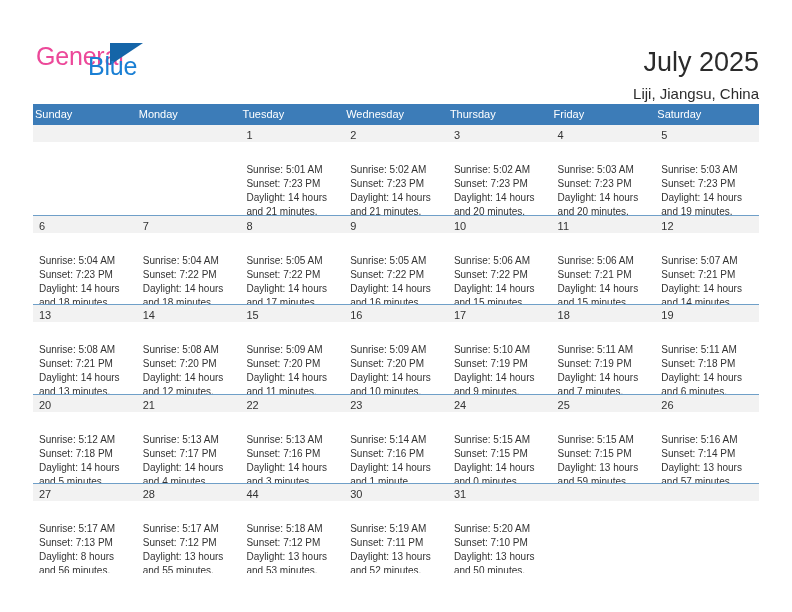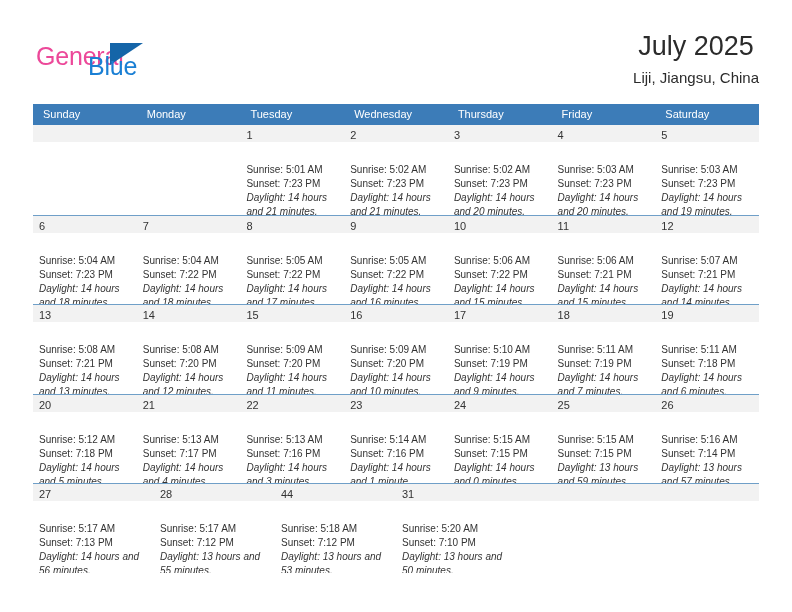--- a/index.html
+++ b/index.html
@@ -60,22 +60,22 @@
     top: 13px;
     width: 0;
     height: 0;
     border-left: 33px solid #1565a8;
     border-bottom: 22px solid transparent;
   }
 
   .title-block {
     position: absolute;
     right: 0;
-    top: 0;
-    text-align: center;
+    top: 16px;
+    text-align: right;
   }
   .cal-title {
     font-size: 27px;
     color: #2b2b2b;
     line-height: 32px;
     font-weight: normal;
     margin: 0;
   }
   .cal-location {
     font-size: 15px;
@@ -94,21 +94,21 @@
   .weekday-row {
     display: flex;
     background: #3c7cb8;
     height: 21px;
   }
   .weekday {
     flex: 1 1 0;
     color: #ffffff;
     font-size: 11px;
     line-height: 21px;
-    padding-left: 10px;
+    padding-left: 2px;
     box-sizing: border-box;
     white-space: nowrap;
     overflow: hidden;
   }
 
   .week-row {
     display: flex;
     height: 89.6px;
     border-top: 1px solid #6f9fc8;
     box-sizing: border-box;
@@ -143,21 +143,20 @@
     font-size: 10px;
     line-height: 14px;
     color: #333333;
     margin-top: 17px;
   }
   .day-info div {
     white-space: nowrap;
   }
   .day-info .daylight-line {
     white-space: normal;
-    font-style: italic;
   }
 </style>
 </head>
 <body>
 
 <div class="page">
 
   <div class="header">
 
     <div class="brand">
@@ -405,40 +404,48 @@
               <div class="daylight-line">Daylight: 13 hours and 57 minutes.</div>
             </div>
           </div>
         </div>
         <div class="week-row">
           <div class="day-cell">
             <div class="day-number-band"><span class="day-number">27</span></div>
             <div class="day-info">
               <div>Sunrise: 5:17 AM</div>
               <div>Sunset: 7:13 PM</div>
-              <div class="daylight-line">Daylight: 14 hours and 56 minutes.</div>
+              <div class="daylight-line">Daylight: 8 hours and 56 minutes.</div>
             </div>
           </div>
           <div class="day-cell">
             <div class="day-number-band"><span class="day-number">28</span></div>
             <div class="day-info">
               <div>Sunrise: 5:17 AM</div>
               <div>Sunset: 7:12 PM</div>
               <div class="daylight-line">Daylight: 13 hours and 55 minutes.</div>
             </div>
           </div>
           <div class="day-cell">
             <div class="day-number-band"><span class="day-number">44</span></div>
             <div class="day-info">
               <div>Sunrise: 5:18 AM</div>
               <div>Sunset: 7:12 PM</div>
               <div class="daylight-line">Daylight: 13 hours and 53 minutes.</div>
             </div>
           </div>
           <div class="day-cell">
+            <div class="day-number-band"><span class="day-number">30</span></div>
+            <div class="day-info">
+              <div>Sunrise: 5:19 AM</div>
+              <div>Sunset: 7:11 PM</div>
+              <div class="daylight-line">Daylight: 13 hours and 52 minutes.</div>
+            </div>
+          </div>
+          <div class="day-cell">
             <div class="day-number-band"><span class="day-number">31</span></div>
             <div class="day-info">
               <div>Sunrise: 5:20 AM</div>
               <div>Sunset: 7:10 PM</div>
               <div class="daylight-line">Daylight: 13 hours and 50 minutes.</div>
             </div>
           </div>
           <div class="day-cell empty">
             <div class="day-number-band"></div>
           </div>

